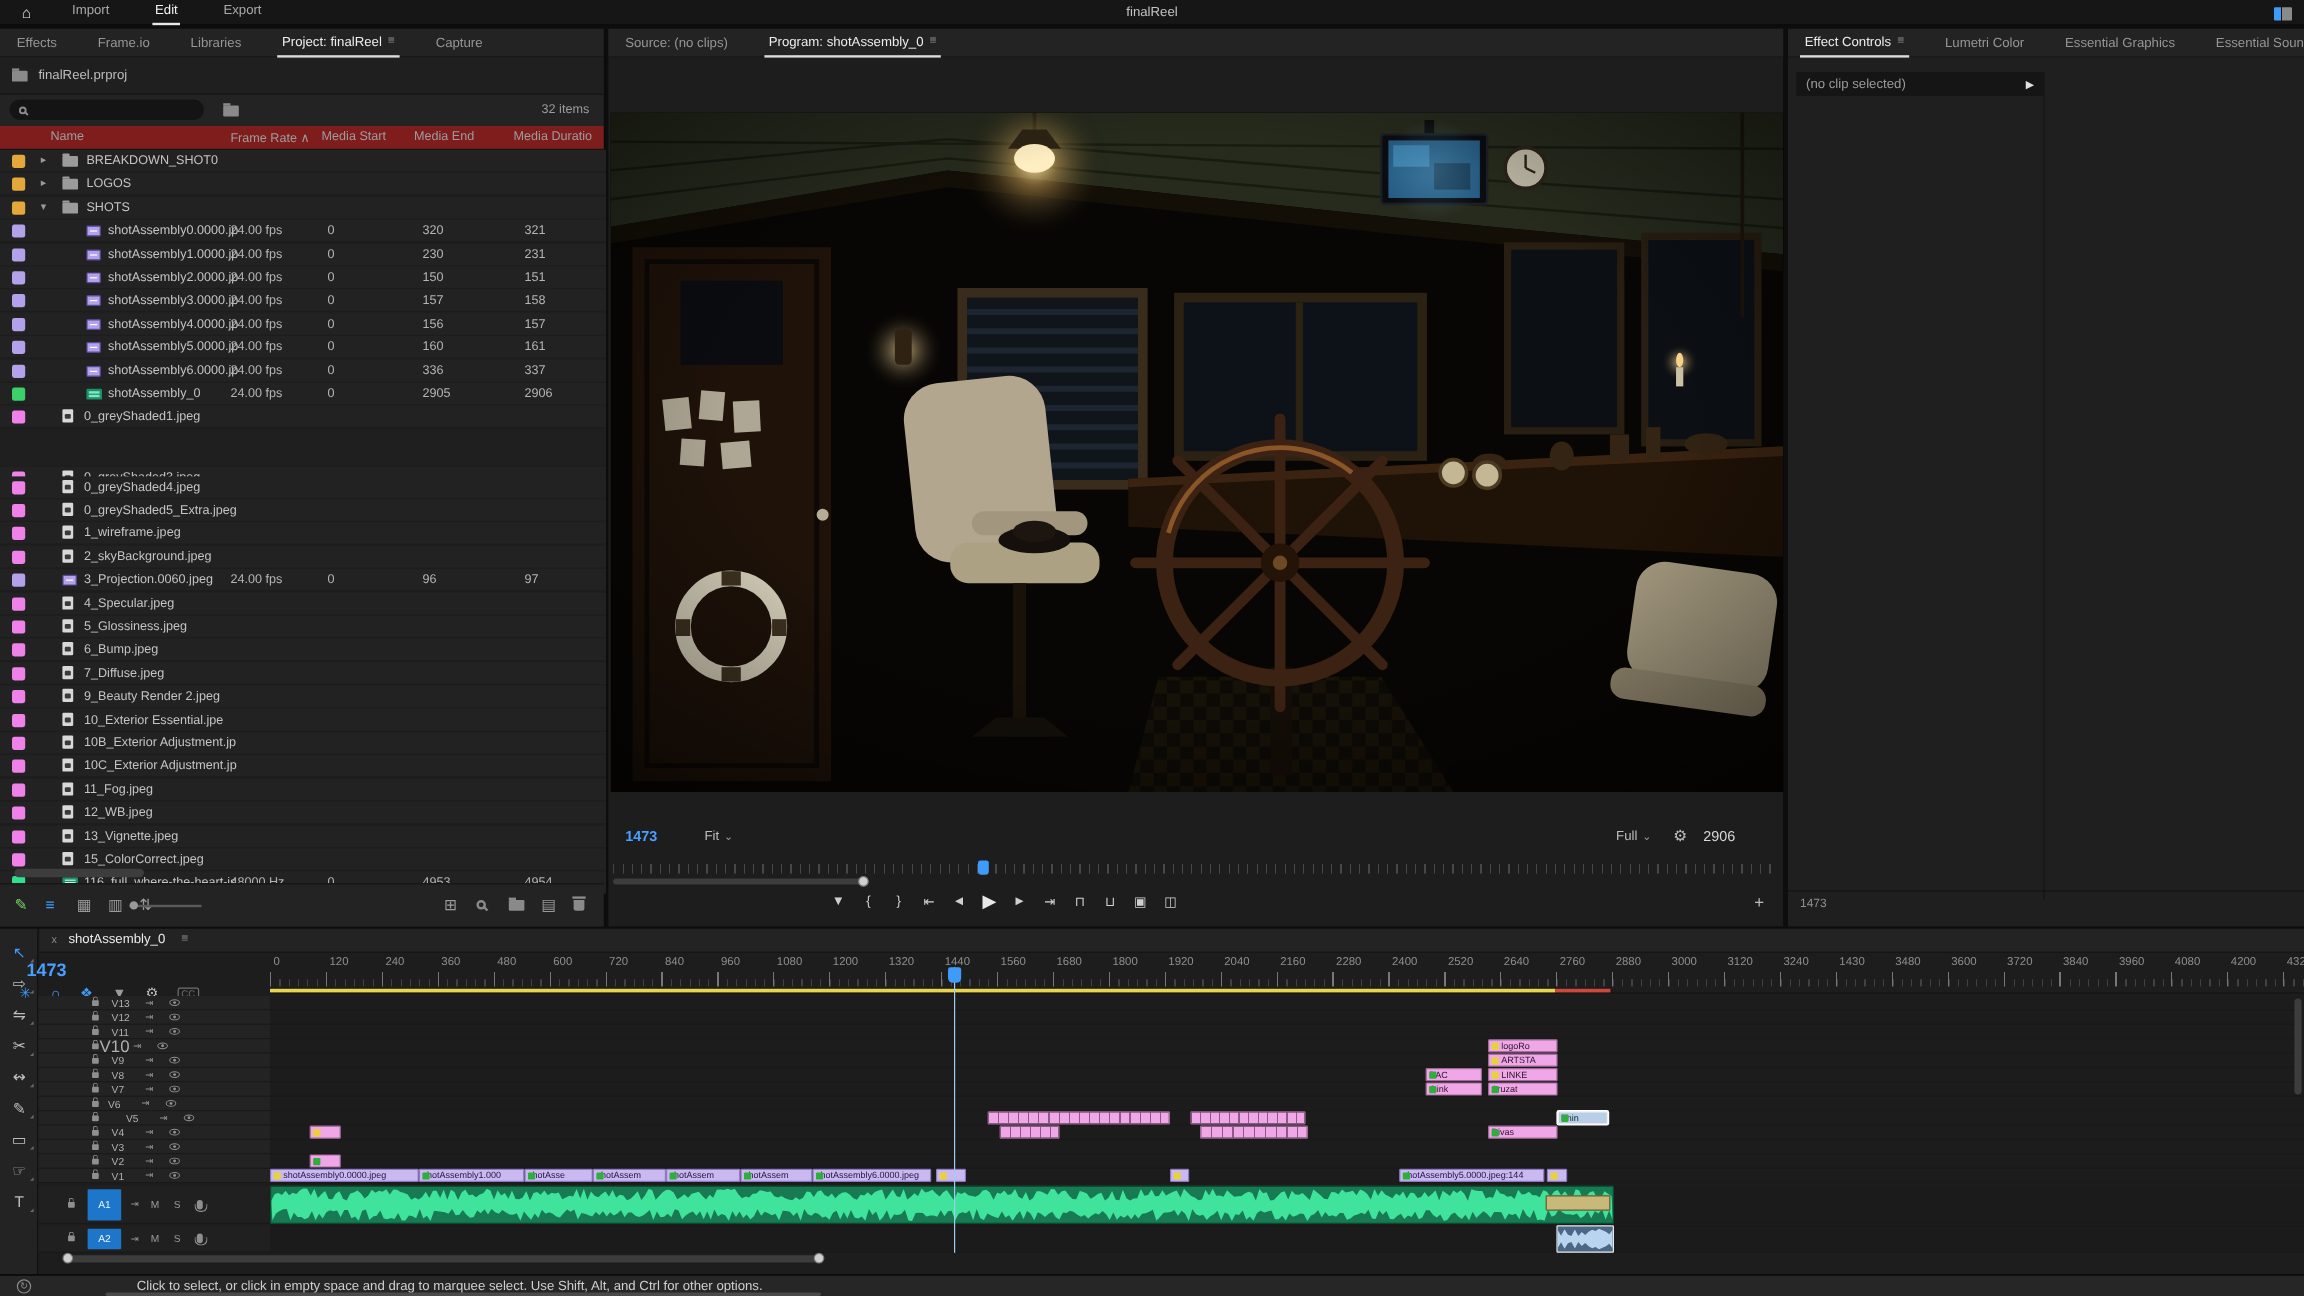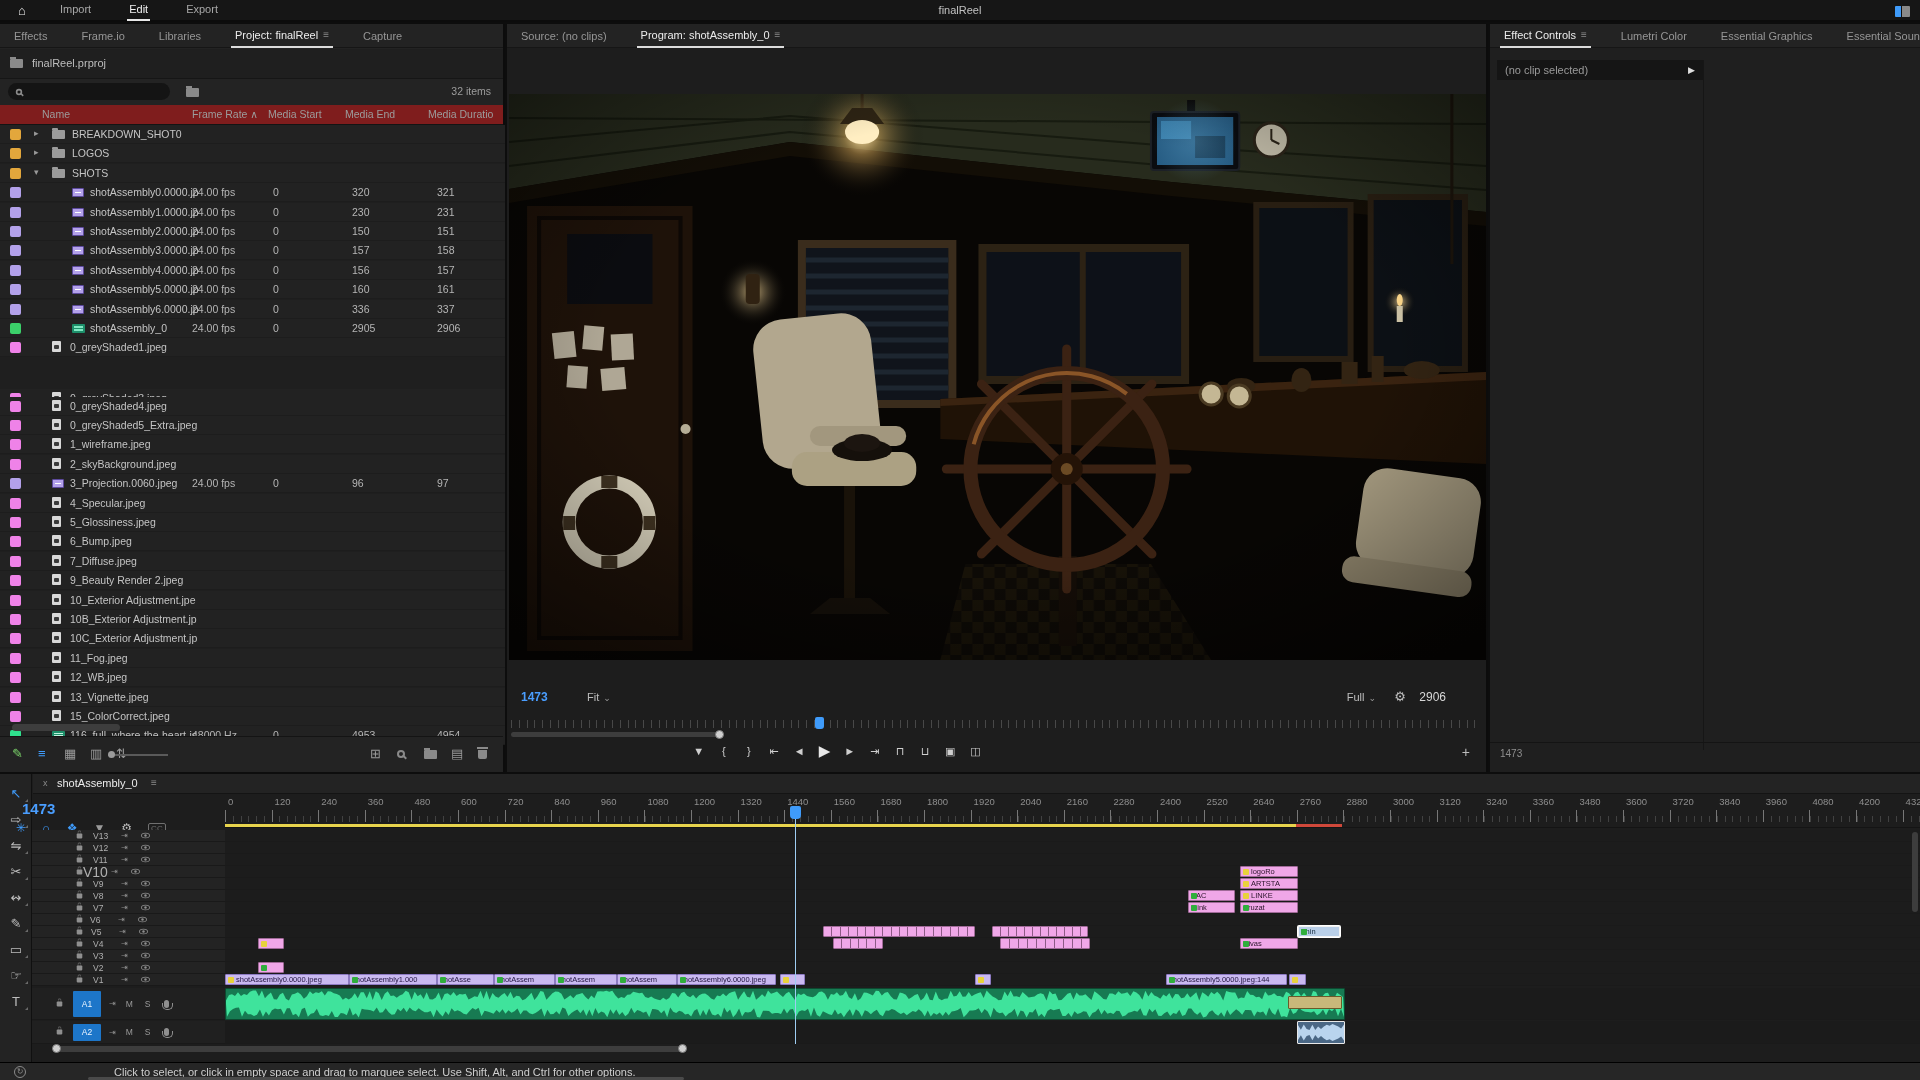--- a/index.html
+++ b/index.html
@@ -269,21 +269,21 @@
         <span class="nm" style="left: 70px;">7_Diffuse.jpeg</span>
       </div>
       <div class="prow" style="top: 446.2px;">
         <div class="sw" style="background: rgb(239, 130, 232);"></div>
         <span class="i-doc" style="position: absolute; left: 52px; top: 3px;"></span>
         <span class="nm" style="left: 70px;">9_Beauty Render 2.jpeg</span>
       </div>
       <div class="prow" style="top: 465.6px;">
         <div class="sw" style="background: rgb(239, 130, 232);"></div>
         <span class="i-doc" style="position: absolute; left: 52px; top: 3px;"></span>
-        <span class="nm" style="left: 70px;">10_Exterior Adjustment.jpe</span>
+        <span class="nm" style="left: 70px;">10_Exterior Essential.jpe</span>
       </div>
       <div class="prow" style="top: 485px;">
         <div class="sw" style="background: rgb(239, 130, 232);"></div>
         <span class="i-doc" style="position: absolute; left: 52px; top: 3px;"></span>
         <span class="nm" style="left: 70px;">10B_Exterior Adjustment.jp</span>
       </div>
       <div class="prow" style="top: 504.4px;">
         <div class="sw" style="background: rgb(239, 130, 232);"></div>
         <span class="i-doc" style="position: absolute; left: 52px; top: 3px;"></span>
         <span class="nm" style="left: 70px;">10C_Exterior Adjustment.jp</span>
@@ -601,21 +601,21 @@
       <span style="position: absolute; left: 841.8px; top: 2px; color: rgb(142, 142, 142); font-size: 9.5px;">2160</span>
       <span style="position: absolute; left: 888.4px; top: 2px; color: rgb(142, 142, 142); font-size: 9.5px;">2280</span>
       <span style="position: absolute; left: 935px; top: 2px; color: rgb(142, 142, 142); font-size: 9.5px;">2400</span>
       <span style="position: absolute; left: 981.6px; top: 2px; color: rgb(142, 142, 142); font-size: 9.5px;">2520</span>
       <span style="position: absolute; left: 1028.2px; top: 2px; color: rgb(142, 142, 142); font-size: 9.5px;">2640</span>
       <span style="position: absolute; left: 1074.8px; top: 2px; color: rgb(142, 142, 142); font-size: 9.5px;">2760</span>
       <span style="position: absolute; left: 1121.4px; top: 2px; color: rgb(142, 142, 142); font-size: 9.5px;">2880</span>
       <span style="position: absolute; left: 1168px; top: 2px; color: rgb(142, 142, 142); font-size: 9.5px;">3000</span>
       <span style="position: absolute; left: 1214.6px; top: 2px; color: rgb(142, 142, 142); font-size: 9.5px;">3120</span>
       <span style="position: absolute; left: 1261.2px; top: 2px; color: rgb(142, 142, 142); font-size: 9.5px;">3240</span>
-      <span style="position: absolute; left: 1307.8px; top: 2px; color: rgb(142, 142, 142); font-size: 9.5px;">3360</span>
+      <span style="position: absolute; left: 1307.8px; top: 2px; color: rgb(142, 142, 142); font-size: 9.5px;">1430</span>
       <span style="position: absolute; left: 1354.4px; top: 2px; color: rgb(142, 142, 142); font-size: 9.5px;">3480</span>
       <span style="position: absolute; left: 1401px; top: 2px; color: rgb(142, 142, 142); font-size: 9.5px;">3600</span>
       <span style="position: absolute; left: 1447.6px; top: 2px; color: rgb(142, 142, 142); font-size: 9.5px;">3720</span>
       <span style="position: absolute; left: 1494.2px; top: 2px; color: rgb(142, 142, 142); font-size: 9.5px;">3840</span>
       <span style="position: absolute; left: 1540.8px; top: 2px; color: rgb(142, 142, 142); font-size: 9.5px;">3960</span>
       <span style="position: absolute; left: 1587.4px; top: 2px; color: rgb(142, 142, 142); font-size: 9.5px;">4080</span>
       <span style="position: absolute; left: 1634px; top: 2px; color: rgb(142, 142, 142); font-size: 9.5px;">4200</span>
       <span style="position: absolute; left: 1680.6px; top: 2px; color: rgb(142, 142, 142); font-size: 9.5px;">4320</span>
       <div class="tickstrip" style="left: 0px; top: 22px; width: 1695px; height: 6px; opacity: 0.6;"></div>
       <div style="position: absolute; left: 0px; top: 16px; width: 1695px; height: 12px; background: repeating-linear-gradient(90deg, rgb(119, 119, 119) 0px, rgb(119, 119, 119) 1px, transparent 1px, transparent 46.6px);"></div>
@@ -667,21 +667,21 @@
         <span class="i-eye" style="margin-left: 12px; transform: scale(0.8);"></span>
       </div>
       <div class="trkrow" style="top: 140px; height: 12px;">
         <span class="i-lock" style="margin-left: 44px; transform: scale(0.8);"></span>
         <span style="margin-left: 7px; width: 22px; color: rgb(176, 176, 176); font-size: 8.5px;">V6</span>
         <span style="margin-left: 6px; color: rgb(143, 143, 143); font-size: 8px;">⇥</span>
         <span class="i-eye" style="margin-left: 12px; transform: scale(0.8);"></span>
       </div>
       <div class="trkrow" style="top: 152px; height: 12px;">
         <span class="i-lock" style="margin-left: 44px; transform: scale(0.8);"></span>
-        <span style="margin-left: 8px; width: 22px; color: rgb(176, 176, 176); font-size: 8.5px;">V5</span>
+        <span style="margin-left: 22px; width: 22px; color: rgb(176, 176, 176); font-size: 8.5px;">V5</span>
         <span style="margin-left: 6px; color: rgb(143, 143, 143); font-size: 8px;">⇥</span>
         <span class="i-eye" style="margin-left: 12px; transform: scale(0.8);"></span>
       </div>
       <div class="trkrow" style="top: 164px; height: 12px;">
         <span class="i-lock" style="margin-left: 44px; transform: scale(0.8);"></span>
         <span style="margin-left: 10px; width: 22px; color: rgb(176, 176, 176); font-size: 8.5px;">V4</span>
         <span style="margin-left: 6px; color: rgb(143, 143, 143); font-size: 8px;">⇥</span>
         <span class="i-eye" style="margin-left: 12px; transform: scale(0.8);"></span>
       </div>
       <div class="trkrow" style="top: 176px; height: 12px;">

